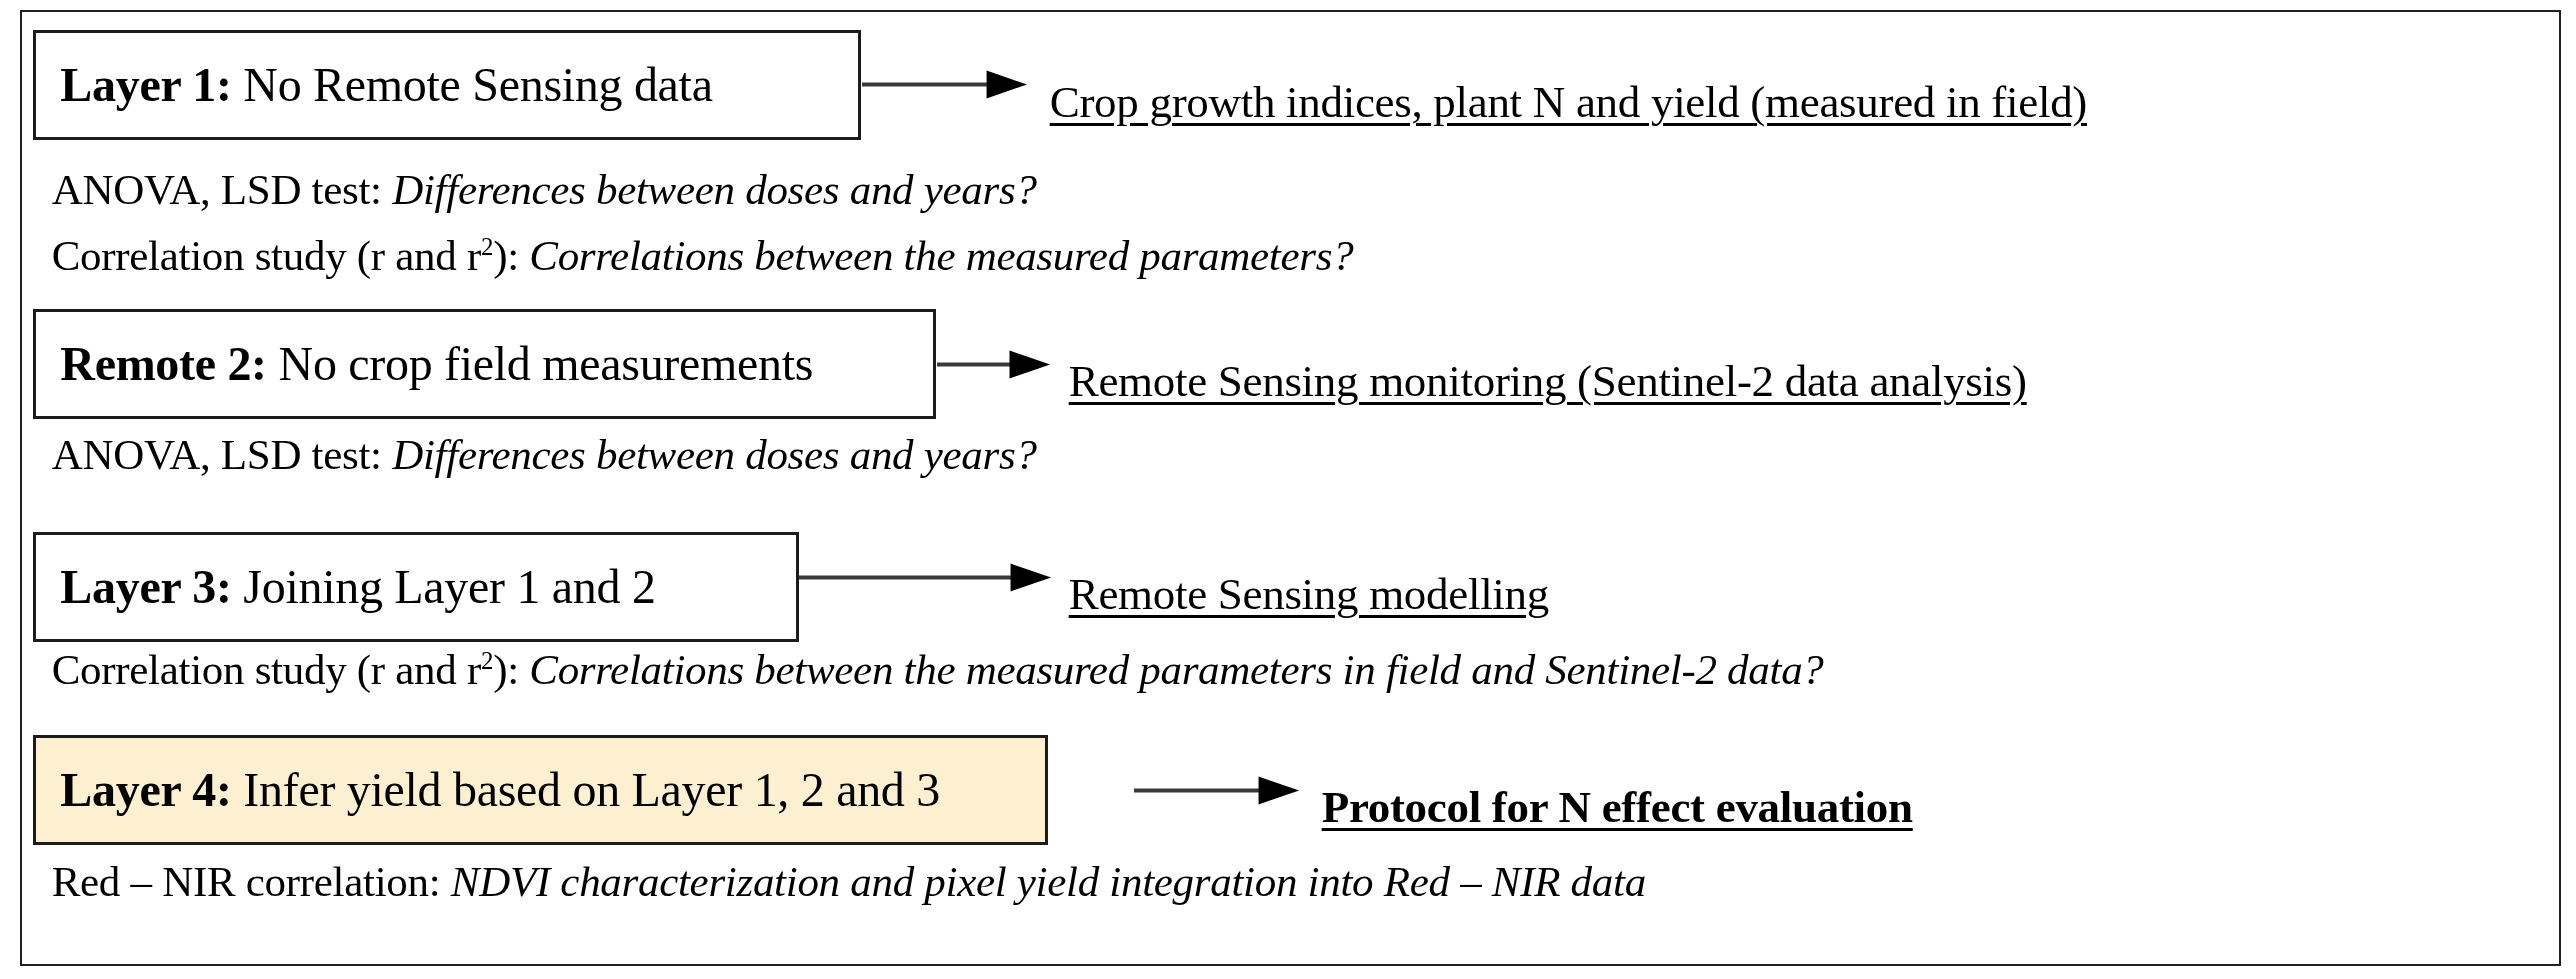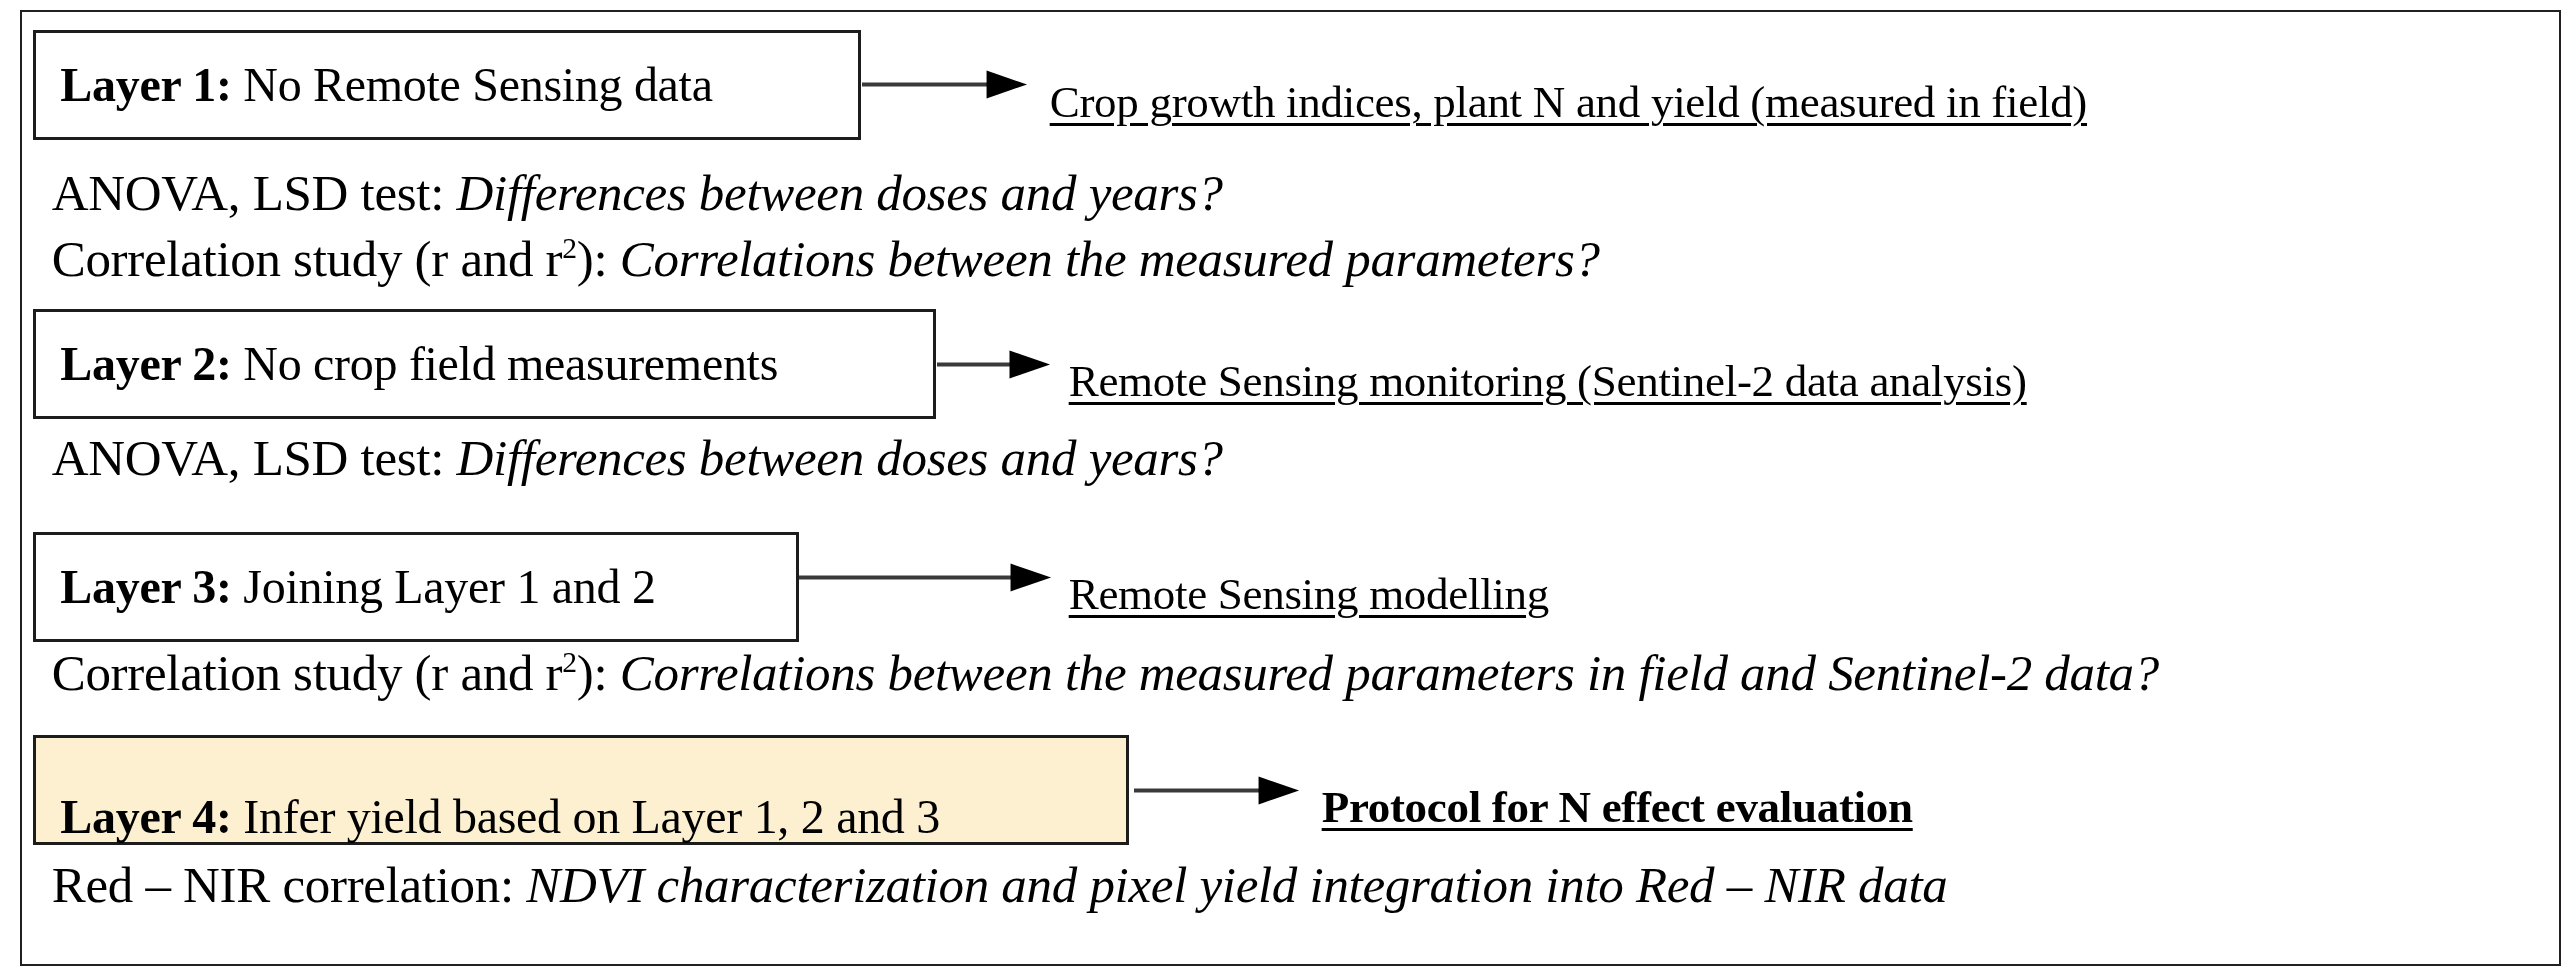--- a/index.html
+++ b/index.html
@@ -73,21 +73,21 @@
     text-underline-offset: 5.8px;
     text-decoration-thickness: 2.9px;
     letter-spacing: -0.3px;
     margin-top: 33px;
   }
   .outcome.bold { font-weight: bold; }
 
   
   .caption {
     position: absolute;
-    font-size: 51px;
+    font-size: 43px;
     line-height: 1.05;
     white-space: nowrap;
     letter-spacing: -0.3px;
   }
   .caption .lead { font-style: normal; }
   .caption .q { font-style: italic; }
   .caption sup {
     font-size: 0.58em;
     vertical-align: super;
     line-height: 0;
@@ -114,21 +114,21 @@
 
     <div class="caption" style="left:30px; top:155px;">
       <span class="lead">ANOVA, LSD test: </span><span class="q">Differences between doses and years?</span>
     </div>
 
     <div class="caption" style="left:30px; top:221px;">
       <span class="lead">Correlation study (r and r</span><sup>2</sup><span class="lead">): </span><span class="q">Correlations between the measured parameters?</span>
     </div>
 
     <div class="layer-box" style="left:11.6px; top:297px; width:903px; height:110px;">
-      <span class="box-text"><b>Layer 2:</b><span> No crop field measurements</span></span>
+      <span class="box-text"><b>Remote 2:</b><span> No crop field measurements</span></span>
     </div>
 
     <span class="arrow" style="left:915px; top:335px; width:116px;">
       <svg width="116" height="35" viewBox="0 0 200 60">
         <line x1="0" y1="30" x2="132" y2="30" stroke="#3a3a3a" stroke-width="7"></line>
         <polygon points="125,6 195,30 125,54" fill="#000000"></polygon>
       </svg>
     </span>
 
     <div class="outcome" style="left:1047px; top:313px;">Remote Sensing monitoring (Sentinel-2 data analysis)</div>
@@ -147,21 +147,21 @@
         <polygon points="365,6 435,30 365,54" fill="#000000"></polygon>
       </svg>
     </span>
 
     <div class="outcome" style="left:1047px; top:526px;text-align:center;">Remote Sensing modelling</div>
 
     <div class="caption" style="left:30px; top:635px;">
       <span class="lead">Correlation study (r and r</span><sup>2</sup><span class="lead">): </span><span class="q">Correlations between the measured parameters in field and Sentinel-2 data?</span>
     </div>
 
-    <div class="layer-box highlight" style="left:11.6px; top:723px; width:1096px; height:110px;align-items:flex-end;">
+    <div class="layer-box highlight" style="left:11.6px; top:723px; width:1015px; height:110px;">
       <span class="box-text"><b>Layer 4:</b><span> Infer yield based on Layer 1, 2 and 3</span></span>
     </div>
 
     <span class="arrow" style="left:1112px; top:761px; width:168px;">
       <svg width="168" height="35" viewBox="0 0 290 60">
         <line x1="0" y1="30" x2="222" y2="30" stroke="#3a3a3a" stroke-width="7"></line>
         <polygon points="215,6 285,30 215,54" fill="#000000"></polygon>
       </svg>
     </span>
 

